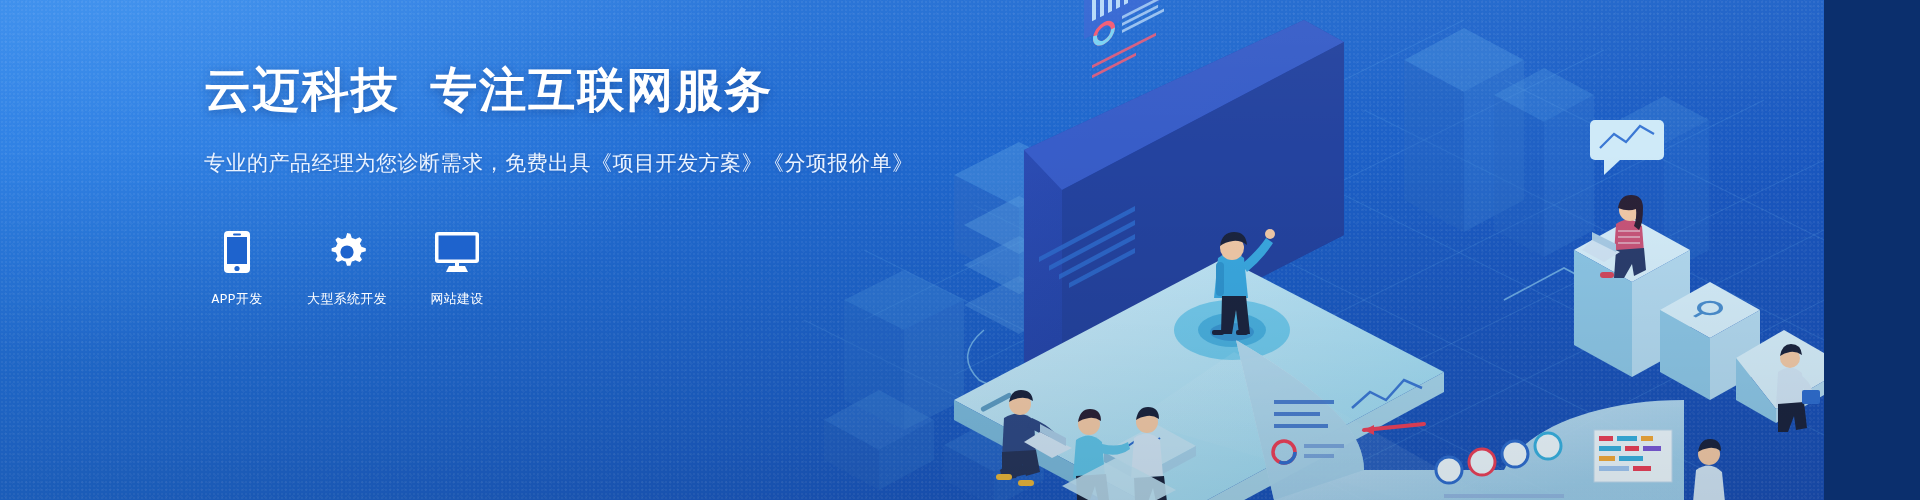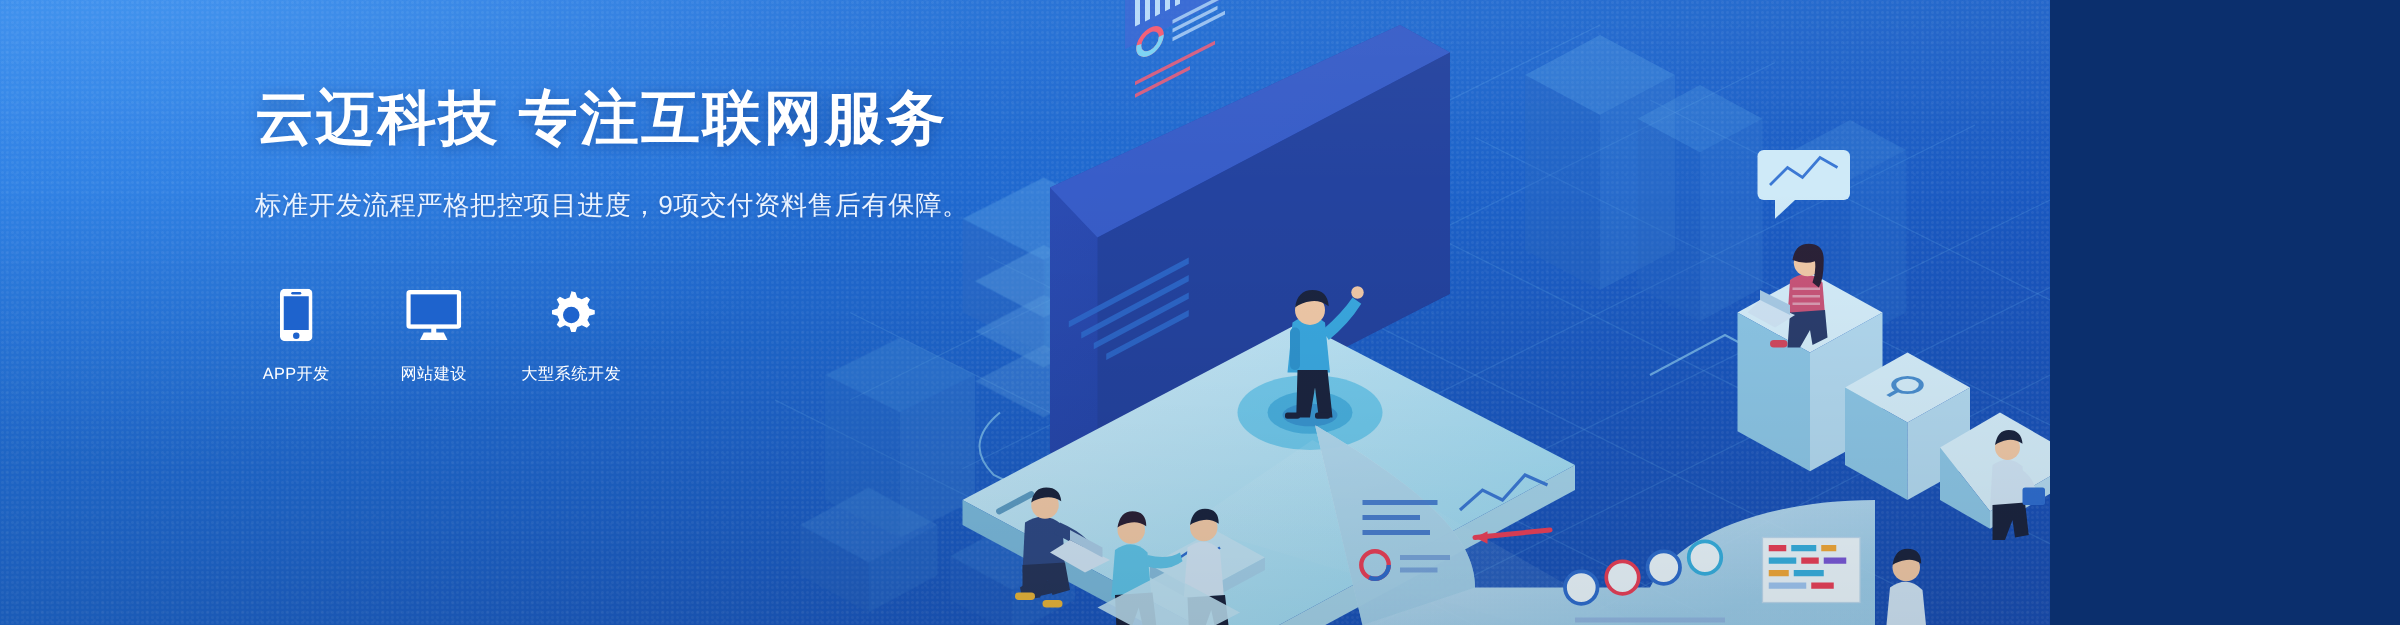--- a/index.html
+++ b/index.html
@@ -1,21 +1,21 @@
 <!DOCTYPE html>
 <html><head>
 <meta charset="utf-8">
 <style>
   html,body{margin:0;padding:0;background:#0b2f6d;}
   *{box-sizing:border-box;}
   .banner{
     position:relative;
-    width:1640px;height:500px;
+    width:1824px;height:500px;
     overflow:hidden;
-    font-family:Liberation Sans, sans-serif;
+    font-family:Liberation Mono, monospace;
     background:
       radial-gradient(ellipse 1100px 700px at 8% -10%, rgba(84,168,255,.45) 0%, rgba(84,168,255,0) 60%),
       linear-gradient(160deg,#2b7fe4 0%,#2472d8 22%,#1f67cd 45%,#1a57bf 72%,#1a4fb4 100%);
   }
   
   .texture{
     position:absolute;inset:0;
     background-image:
       radial-gradient(rgba(255,255,255,.055) 1px, transparent 1.3px),
       radial-gradient(rgba(255,255,255,.035) 1px, transparent 1.3px);
@@ -391,62 +391,62 @@
         <path d="M894 452 q2 -13 12 -13 q11 0 11 12 q-6 -4 -12 -3 q-7 1 -11 4 Z" fill="#1b2540"></path>
       </g>
     </svg>
   </div>
 
   <div class="vignette"></div>
 
   <div class="copy">
     <h1 class="headline">云迈科技 专注互联网服务</h1>
     <p class="sub">
-      <span class="sub-line">标准开发流程严格把控项目进度，9项交付资料售后有保障。</span>
+      <span class="sub-line">专业的产品经理为您诊断需求，免费出具《项目开发方案》《分项报价单》</span>
     </p>
   </div>
 
   <div class="services">
 
     <div class="service">
       <span class="svc-ico">
         <svg width="26" height="42" viewBox="0 0 26 42">
           <rect x="0" y="0" width="26" height="42" rx="4" fill="#fff"></rect>
           <rect x="3" y="6" width="20" height="27" fill="#1e63cd"></rect>
           <rect x="9" y="2.5" width="8" height="2" rx="1" fill="#1e63cd"></rect>
           <circle cx="13" cy="37.5" r="2.6" fill="#1e63cd"></circle>
         </svg>
       </span>
       <span class="svc-label">APP开发</span>
     </div>
 
 
-
-    <div class="service">
-      <span class="svc-ico">
-        <svg width="44" height="40" viewBox="0 0 44 40">
-          <rect x="0" y="0" width="44" height="31" rx="3" fill="#fff"></rect>
-          <rect x="3.5" y="3.5" width="37" height="24" fill="#1e63cd"></rect>
-          <circle cx="22" cy="31.5" r="0" fill="#fff"></circle>
-          <path d="M14 34 h16 l3 6 h-22 z" fill="#fff"></path>
-          <rect x="20" y="30" width="4" height="5" fill="#fff"></rect>
-        </svg>
-      </span>
-      <span class="svc-label">网站建设</span>
-    </div>
 
     <div class="service">
       <span class="svc-ico">
         <svg width="42" height="42" viewBox="0 0 42 42">
           <path d="M21 0 l3.4 .9 l1.4 4.4 a16 16 0 0 1 3.6 1.5 l4.1-2.1 l2.5 2.5 l-2.1 4.1
                    a16 16 0 0 1 1.5 3.6 l4.4 1.4 l0 3.4 l-4.4 1.4 a16 16 0 0 1-1.5 3.6
                    l2.1 4.1 l-2.5 2.5 l-4.1-2.1 a16 16 0 0 1-3.6 1.5 l-1.4 4.4 l-3.4 0
                    l-1.4-4.4 a16 16 0 0 1-3.6-1.5 l-4.1 2.1 l-2.5-2.5 l2.1-4.1
                    a16 16 0 0 1-1.5-3.6 l-4.4-1.4 l0-3.4 l4.4-1.4 a16 16 0 0 1 1.5-3.6
                    l-2.1-4.1 l2.5-2.5 l4.1 2.1 a16 16 0 0 1 3.6-1.5 l1.4-4.4 Z" fill="#fff" transform="translate(0,2) scale(1,0.93)"></path>
           <circle cx="21" cy="21" r="6.6" fill="#1e63cd"></circle>
         </svg>
       </span>
       <span class="svc-label">大型系统开发</span>
     </div>
 
+    <div class="service">
+      <span class="svc-ico">
+        <svg width="44" height="40" viewBox="0 0 44 40">
+          <rect x="0" y="0" width="44" height="31" rx="3" fill="#fff"></rect>
+          <rect x="3.5" y="3.5" width="37" height="24" fill="#1e63cd"></rect>
+          <circle cx="22" cy="31.5" r="0" fill="#fff"></circle>
+          <path d="M14 34 h16 l3 6 h-22 z" fill="#fff"></path>
+          <rect x="20" y="30" width="4" height="5" fill="#fff"></rect>
+        </svg>
+      </span>
+      <span class="svc-label">网站建设</span>
+    </div>
+
   </div>
 </div>
 
 </body></html>

